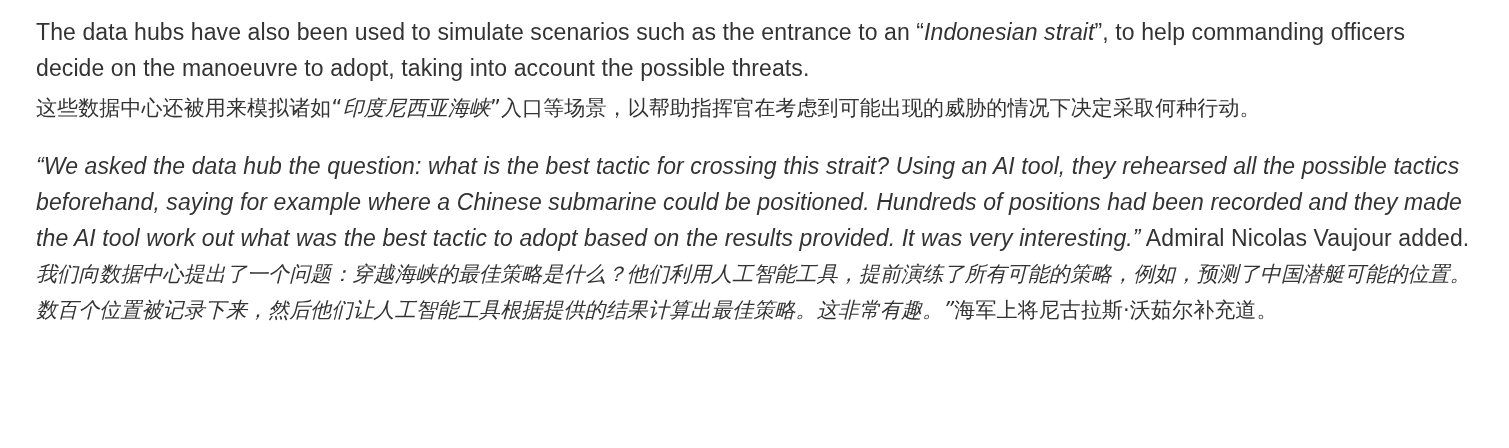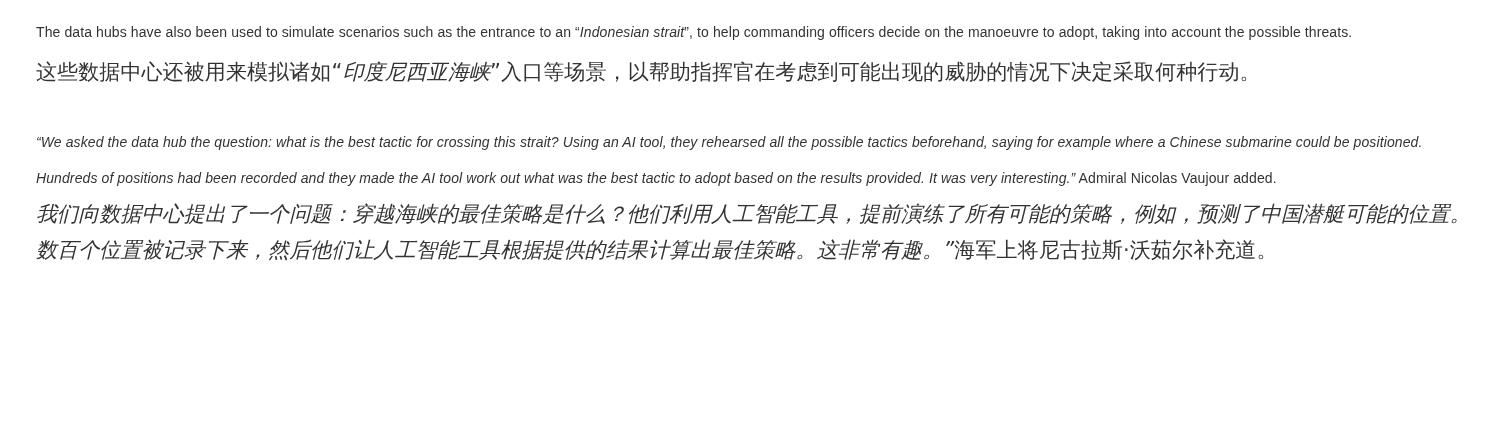--- a/index.html
+++ b/index.html
@@ -14,30 +14,30 @@
     color: #2b2b2b;
     overflow: hidden;
   }
   .page {
     box-sizing: border-box;
     padding: 14px 36px 0 36px;
     width: 1509px;
   }
   p {
     margin: 0;
-    font-size: 14px;
+    font-size: 23px;
     line-height: 36px;
     color: #333333;
     letter-spacing: 0.1px;
   }
   .para-en-1 {
     margin-bottom: 4px;
   }
   .para-zh-1 {
-    margin-bottom: 34px;
+    margin-bottom: 22px;
   }
   .para-en-2 {
   }
   .para-zh-2 {
     margin-bottom: 8px;
   }
   .it {
     font-style: italic;
   }
   .zh {

